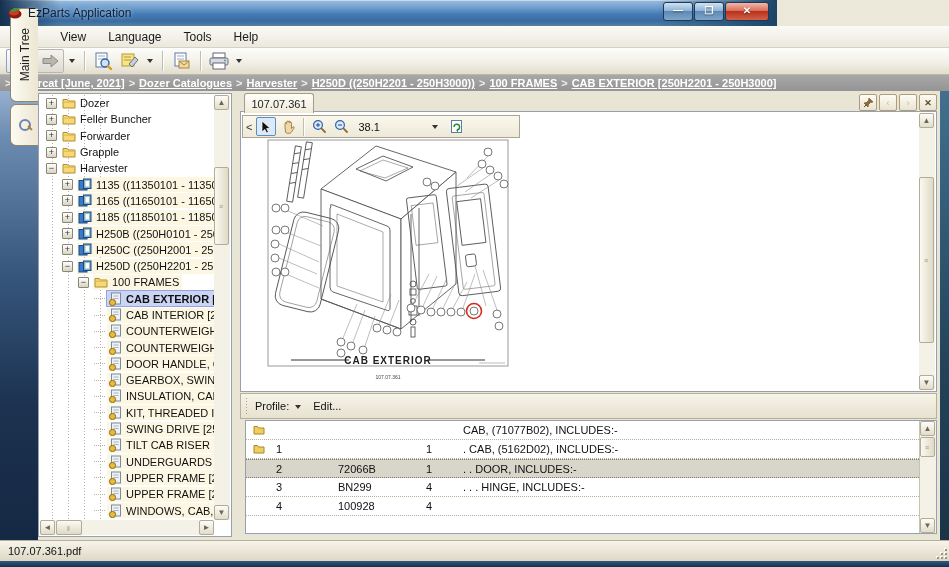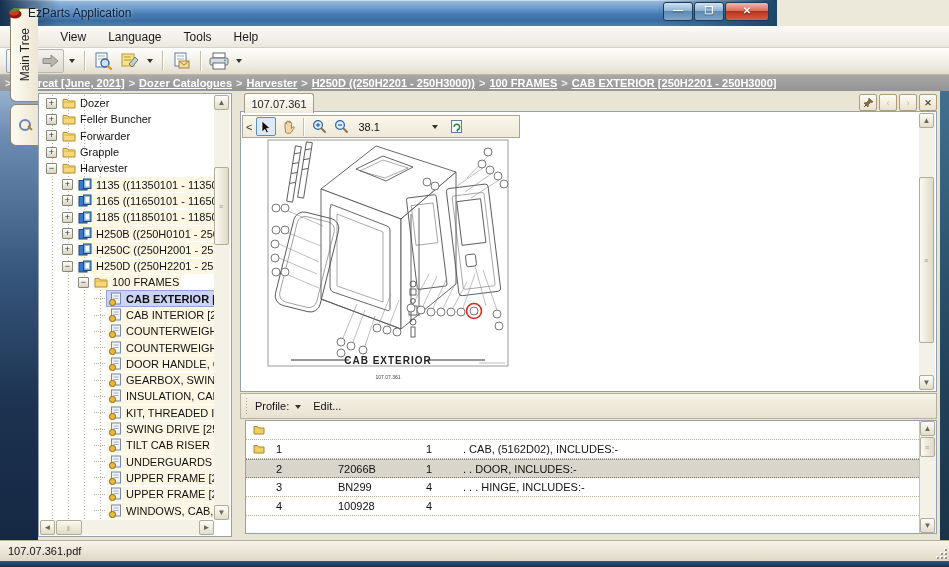--- a/index.html
+++ b/index.html
@@ -814,20 +814,21 @@
   <div>
       <div class="trow">
         <span class="c c-ico">
           <svg width="12" height="10" viewBox="0 0 12 10">
             <path d="M1 1.5 L4.5 1.5 L5.5 3 L11 3 L11 9 L1 9 Z" fill="#f0cf5e" stroke="#a8862c"></path>
           </svg>
         </span>
         <span class="c c-no"></span>
         <span class="c c-part"></span>
         <span class="c c-qty"></span>
+        <span class="c c-desc">CAB, (71077B02), INCLUDES:-</span>
       </div>
       <div class="trow">
         <span class="c c-ico">
           <svg width="12" height="10" viewBox="0 0 12 10">
             <path d="M1 1.5 L4.5 1.5 L5.5 3 L11 3 L11 9 L1 9 Z" fill="#f0cf5e" stroke="#a8862c"></path>
           </svg>
         </span>
         <span class="c c-no">1</span>
         <span class="c c-part"></span>
         <span class="c c-qty">1</span>

